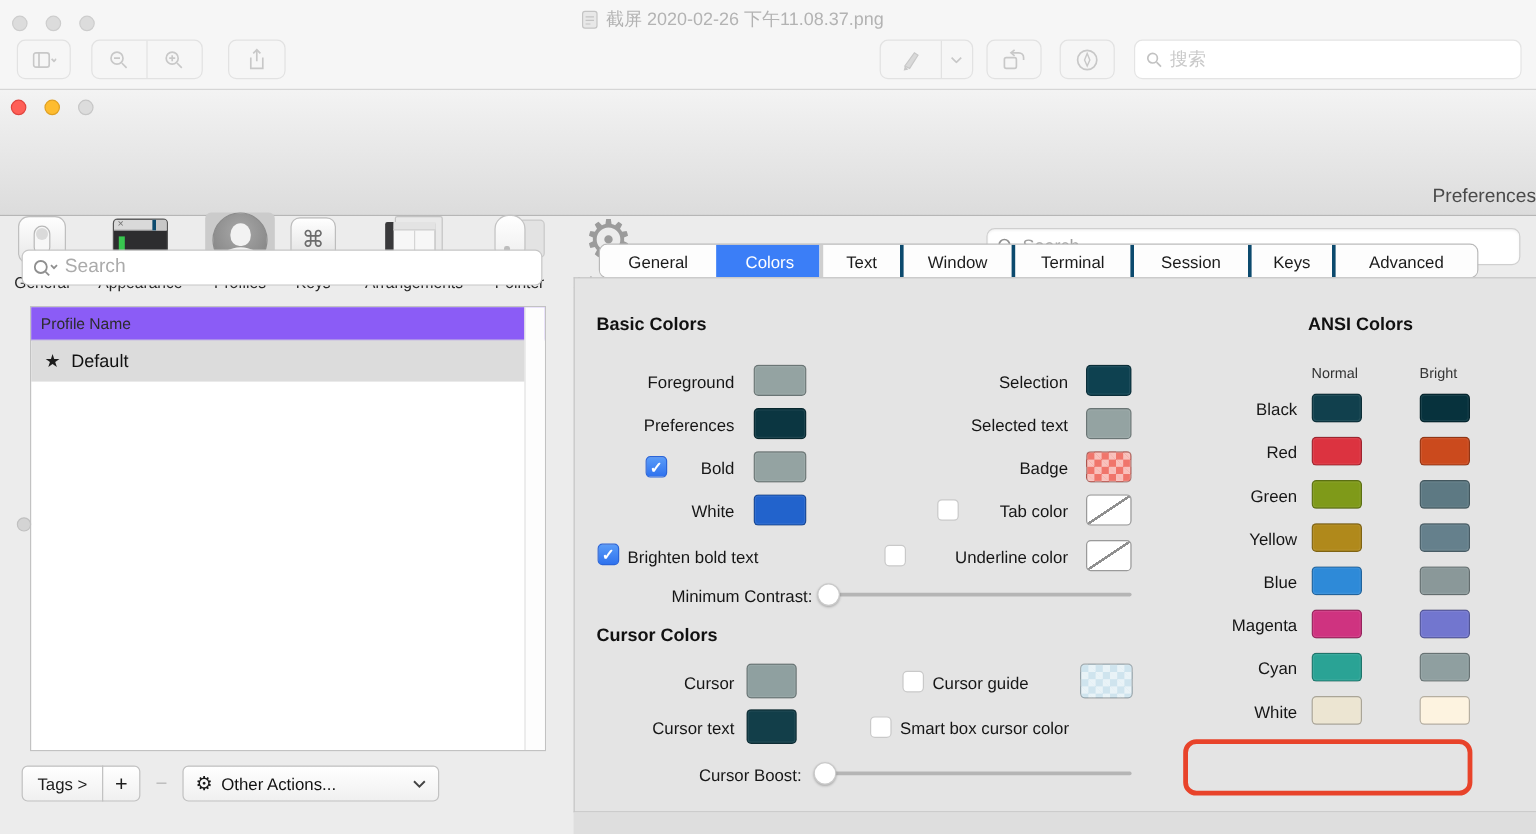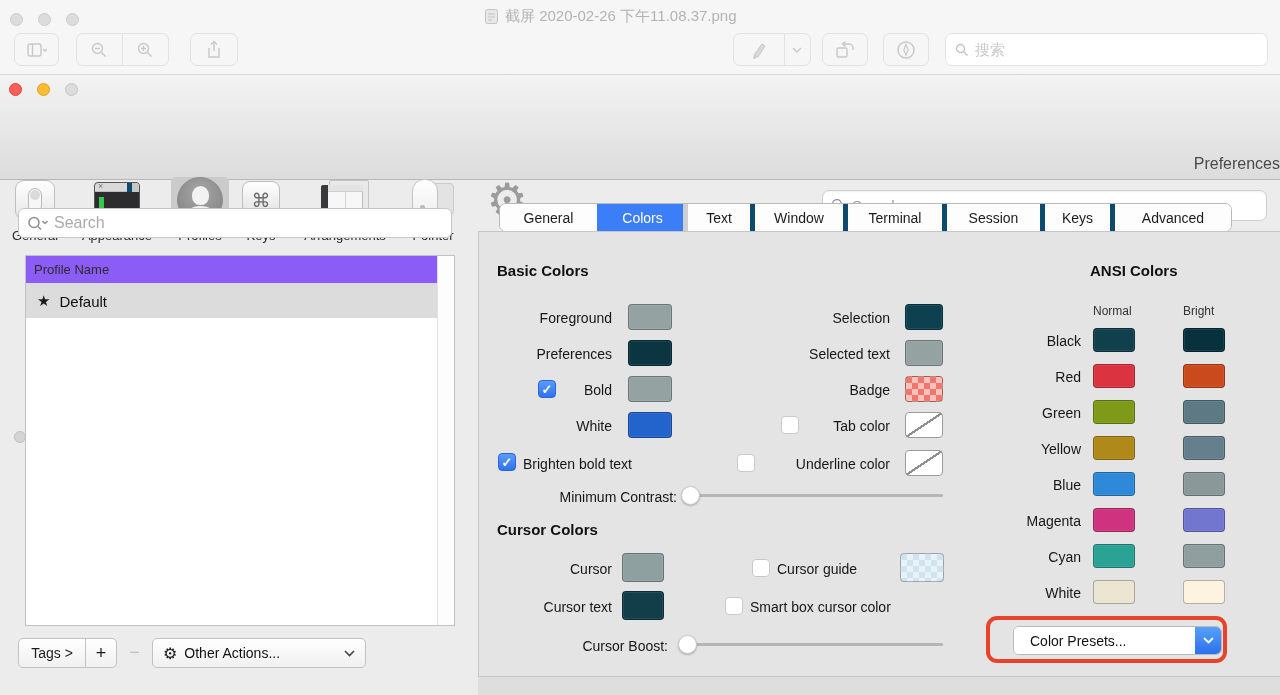--- a/index.html
+++ b/index.html
@@ -98,21 +98,21 @@
   .btm-actions { position:absolute; left:152px; top:638px; width:214px; height:30px; border:1px solid #c2c2c2;
     border-radius:5px; background:linear-gradient(#ffffff,#f0f0f0); display:flex; align-items:center; gap:7px; padding:0 10px;
     font-size:14px; color:#111; }
   .btm-actions .gear { font-size:16px; color:#1a1a1a; }
   .btm-actions .spread { flex:1; }
 
   
   .tabs { position:absolute; left:499px; top:203px; height:29px; display:flex;
     border:1px solid #b9b9b9; border-radius:7px; overflow:hidden; background:#fff; }
   .tab { height:100%; display:flex; align-items:center; justify-content:center; font-size:14px; color:#1b1b1b;
-    border-left:5px solid #0c4a6e; background:#fdfdfd; }
+    border-left:3px solid #0c4a6e; background:#fdfdfd; }
   .tab:first-child { border-left:none; }
   .tab.sel { background:#3b7ef7; color:#fff; border-left-color:#3b7ef7; }
   .tab.after-sel { border-left-color:#cfcfcf;justify-content:center; }
 
   
   .panel { position:absolute; left:478px; top:231px; width:802px; height:446px;
     background:#e4e4e4; border:1px solid #c6c6c6; border-right:none; }
   .below-strip { position:absolute; left:478px; top:677px; width:802px; height:18px; background:#dedede; }
   .sec-h { position:absolute; font-size:15px; font-weight:bold; color:#111; }
   .lbl { position:absolute; font-size:14px; color:#161616; }
@@ -489,23 +489,15 @@
   <div class="swatch" style="left: 1183px; top: 508px; width: 42px; height: 24px; background-color: rgb(114, 118, 207);"></div>
 
   <div class="lbl r" style="left:960px; top:549px; width:121px">Cyan</div>
   <div class="swatch" style="left: 1093px; top: 544px; width: 42px; height: 24px; background-color: rgb(42, 163, 149);"></div>
   <div class="swatch" style="left: 1183px; top: 544px; width: 42px; height: 24px; background-color: rgb(143, 159, 160);"></div>
 
   <div class="lbl r" style="left:960px; top:585px; width:121px">White</div>
   <div class="swatch" style="left: 1093px; top: 580px; width: 42px; height: 24px; background-color: rgb(236, 229, 210);"></div>
   <div class="swatch" style="left: 1183px; top: 580px; width: 42px; height: 24px; background-color: rgb(253, 243, 224);"></div>
 
-  <div class="presets">
-    <div class="txt">Color Presets...</div>
-    <div class="dd">
-      <svg width="11" height="7" viewBox="0 0 11 7">
-          <path d="M1 1l4.5 4.5L10 1" fill="none" stroke="#fff" stroke-width="1.8"></path>
-        </svg>
-    </div>
-  </div>
   <div class="annot"></div>
 
 </div>
 
 </body></html>

